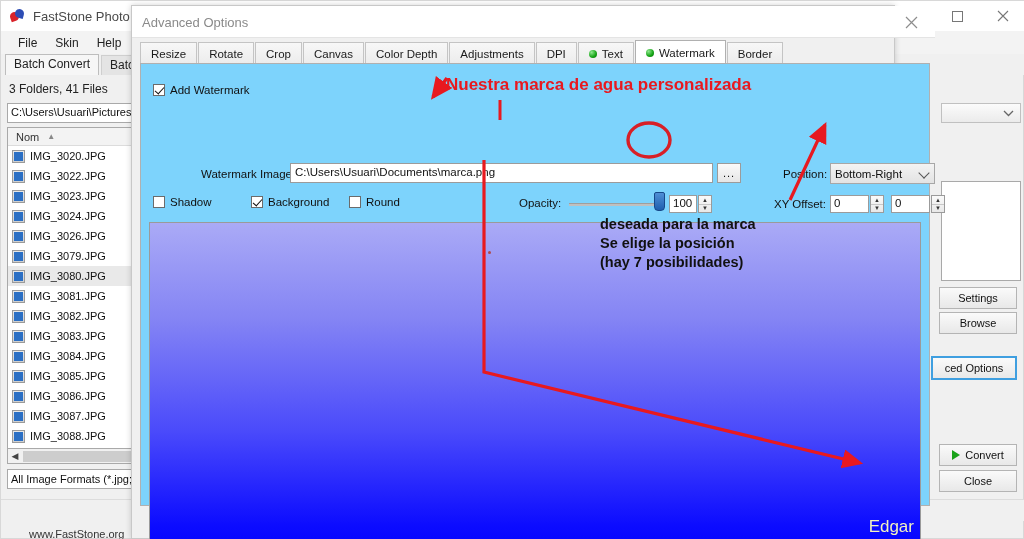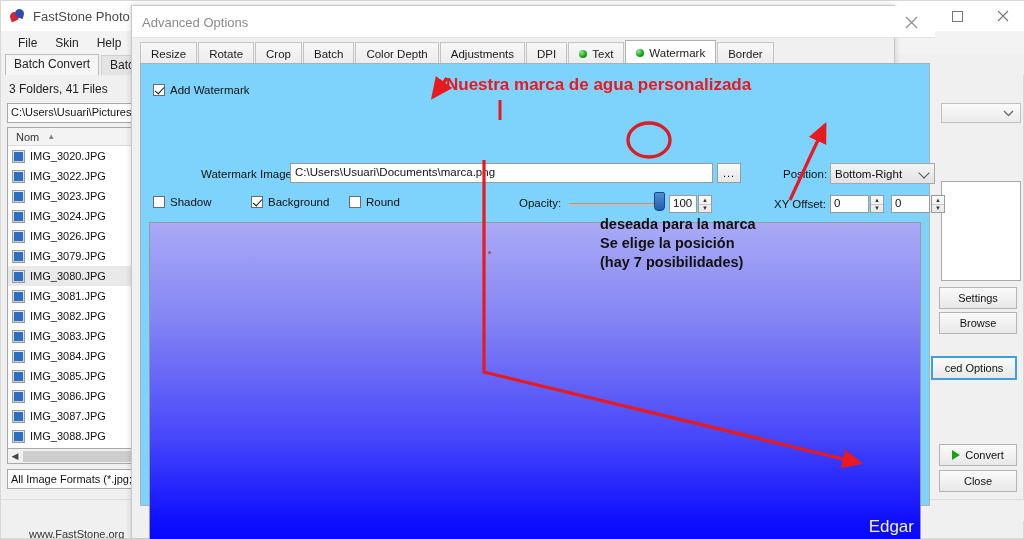--- a/index.html
+++ b/index.html
@@ -489,21 +489,21 @@
       <div class="dtab">
         <span>Resize</span>
       </div>
       <div class="dtab">
         <span>Rotate</span>
       </div>
       <div class="dtab">
         <span>Crop</span>
       </div>
       <div class="dtab">
-        <span>Batch</span>
+        <span>Canvas</span>
       </div>
       <div class="dtab">
         <span>Color Depth</span>
       </div>
       <div class="dtab">
         <span>Adjustments</span>
       </div>
       <div class="dtab">
         <span>DPI</span>
       </div>

